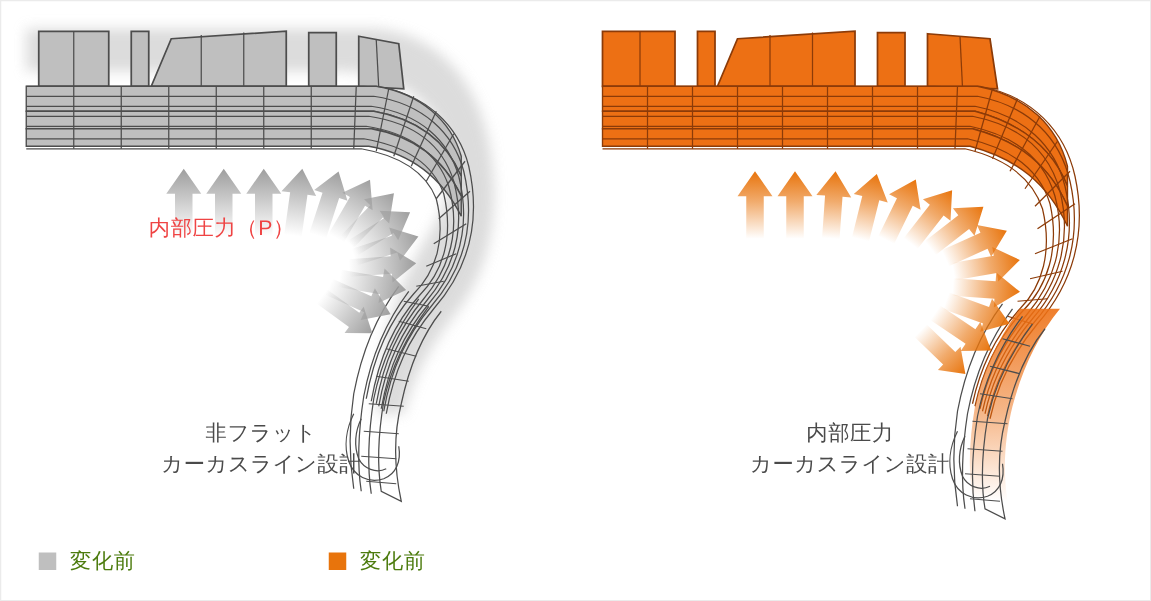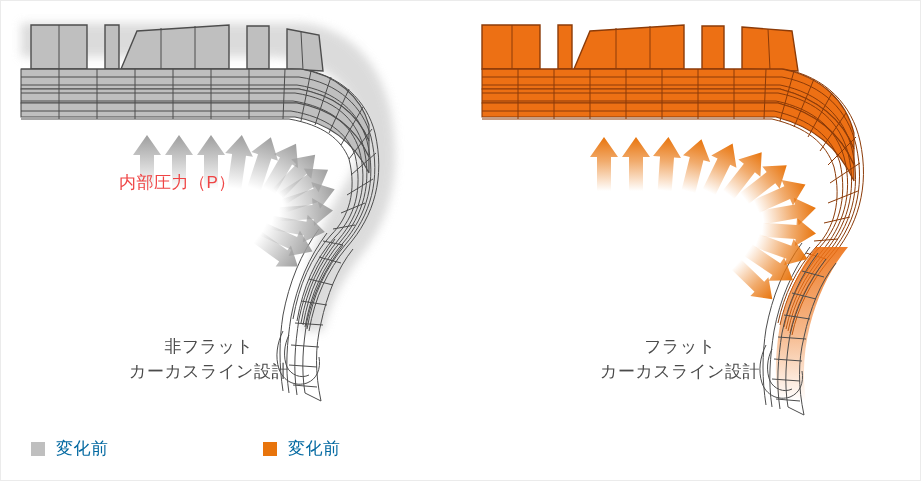--- a/index.html
+++ b/index.html
@@ -39,21 +39,21 @@
     white-space:nowrap;
   }
   #pressure-left{left:118px;top:170px;}
   #legend{
     position:absolute;left:0;top:430px;width:921px;height:51px;
   }
   .legend-item{position:absolute;top:6px;display:flex;align-items:center;}
   #legend-item-0{left:30px;}
   #legend-item-1{left:262px;}
   .swatch{width:14px;height:14px;display:inline-block;margin-right:11px;}
-  .legend-text{color:#0369a1;font-size:17px;letter-spacing:0.5px;}
+  .legend-text{color:#4d7c0f;font-size:17px;letter-spacing:0.5px;}
   svg{display:block;}
 </style>
 </head>
 <body>
 
 <div id="frame">
 
   <div class="panel" id="panel-left">
     <svg width="460" height="430" viewBox="0 0 460 430">
       <defs>
@@ -326,21 +326,21 @@
           </g>
         <g transform="translate(326,276) rotate(124)">
             <path d="M-7,48 L-7,14 L-14,14 L0,-6 L14,14 L7,14 L7,48 Z"></path>
           </g>
         <g transform="translate(306,294) rotate(134)">
             <path d="M-7,44 L-7,12 L-13,12 L0,-6 L13,12 L7,12 L7,44 Z"></path>
           </g>
       </g>
     </svg>
 
-    <div class="caption" id="caption-right">フラット
+    <div class="caption" id="caption-right">内部圧力
 カーカスライン設計</div>
 
   </div>
 
   <div id="legend">
     <div class="legend-item" id="legend-item-0">
       <span class="swatch" style="background:#bfbfbf;"></span>
       <span class="legend-text">変化前</span>
     </div>
     <div class="legend-item" id="legend-item-1">

